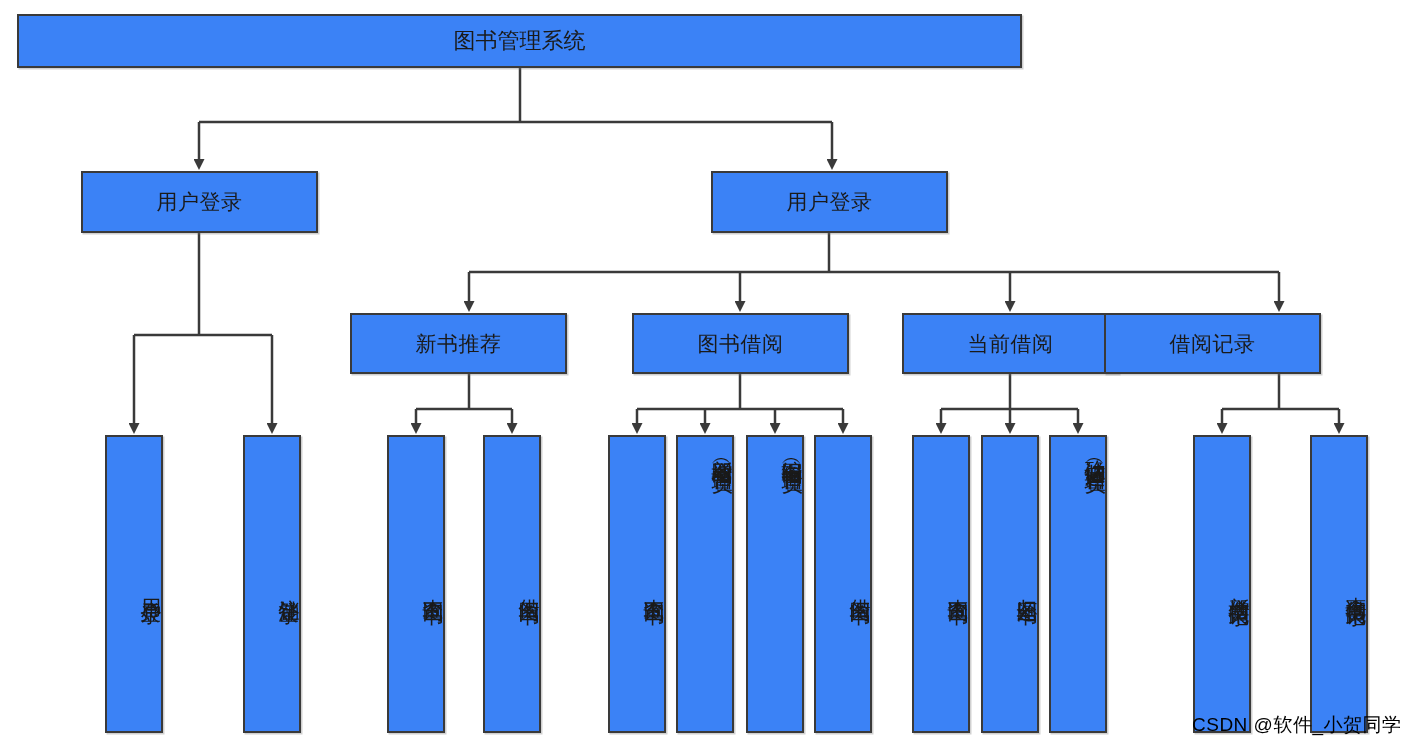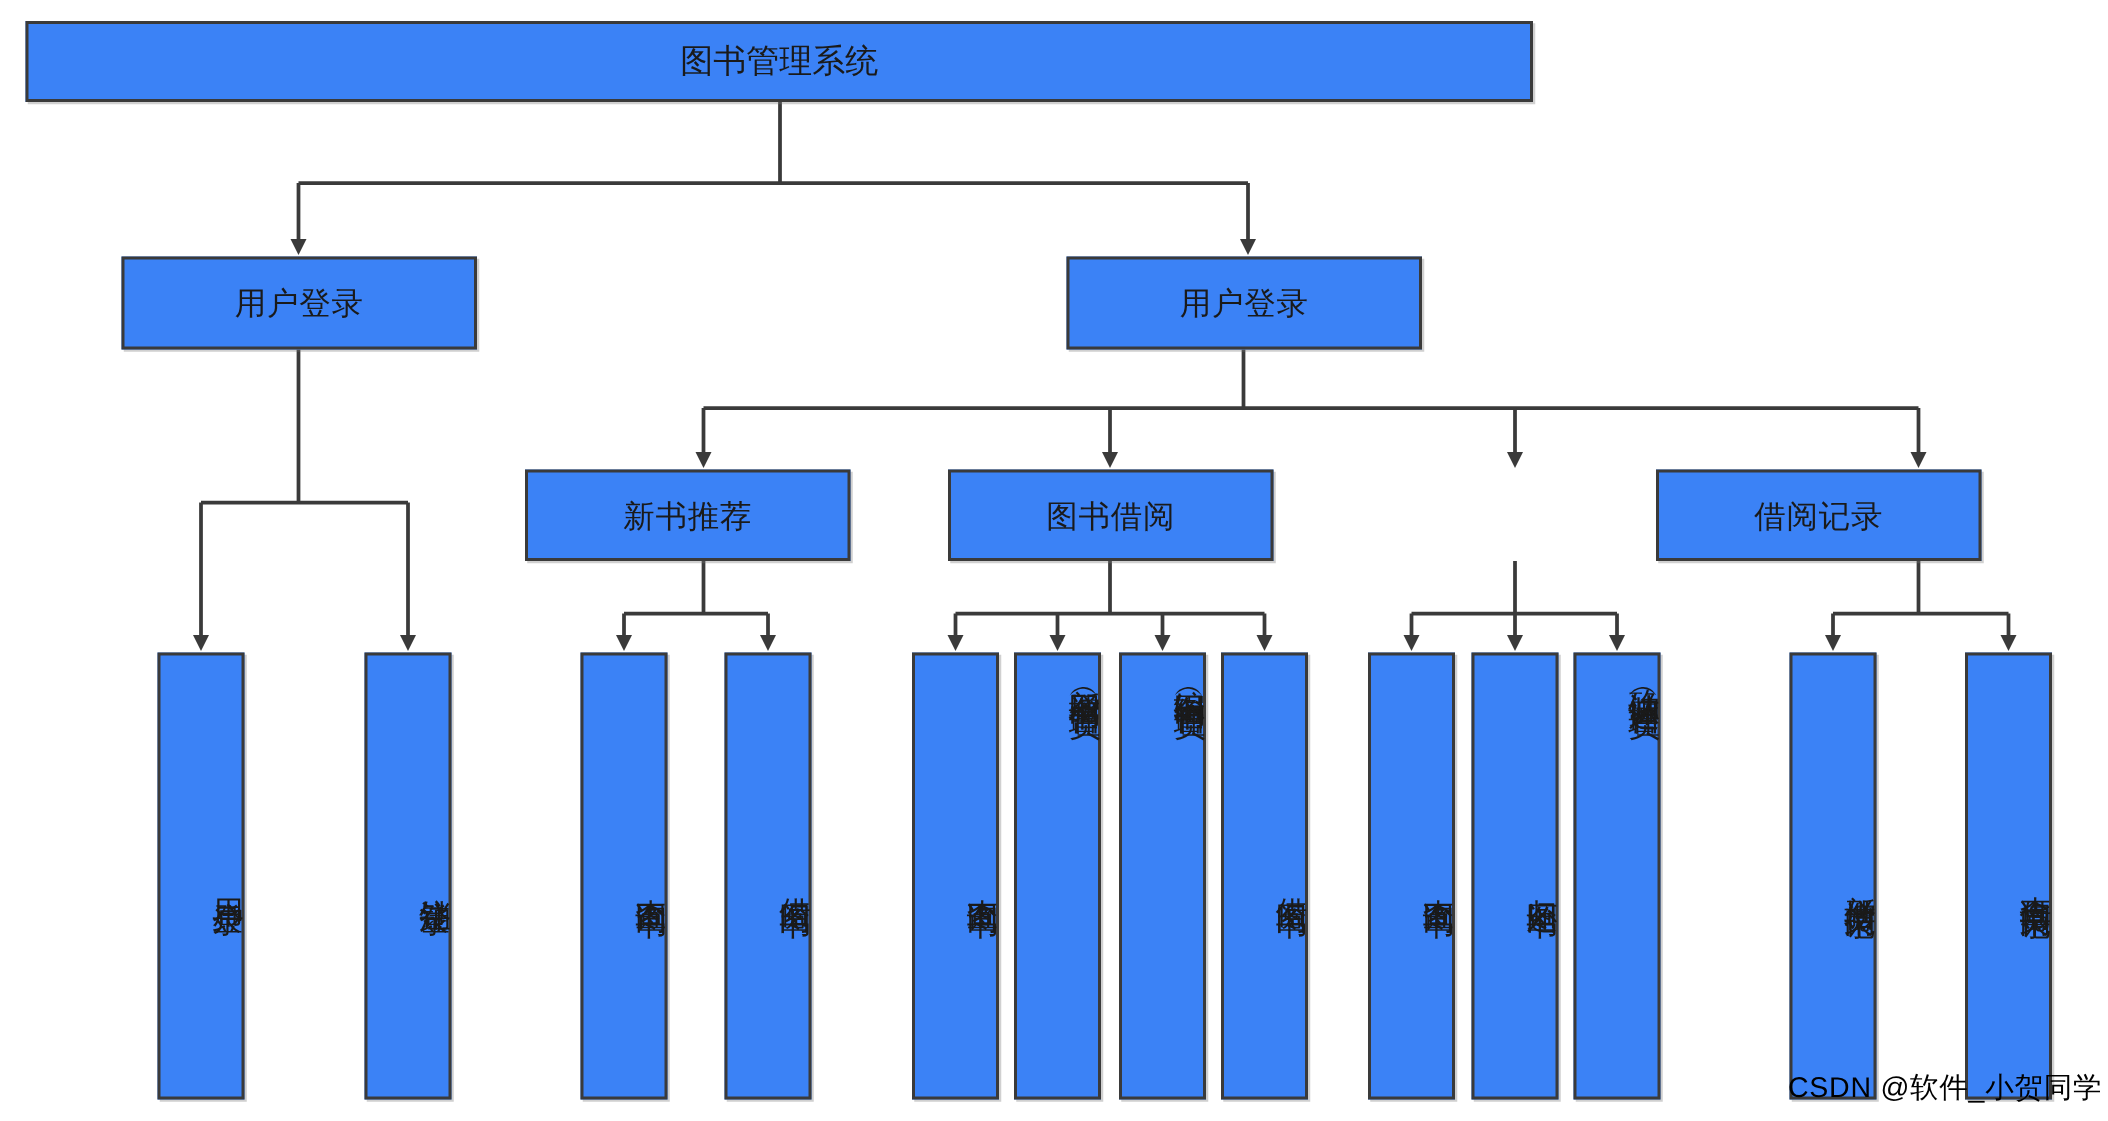--- a/index.html
+++ b/index.html
@@ -122,20 +122,21 @@
     </g>
   </svg>
 
   <div class="node title" style="left:17px; top:14px; width:1005px; height:54px;">图书管理系统</div>
 
   <div class="node horiz" style="left:81px; top:171px; width:237px; height:62px;">用户登录</div>
   <div class="node horiz" style="left:711px; top:171px; width:237px; height:62px;">用户登录</div>
 
   <div class="node horiz" style="left:350px; top:313px; width:217px; height:61px;">新书推荐</div>
   <div class="node horiz" style="left:632px; top:313px; width:217px; height:61px;">图书借阅</div>
+  <div class="node horiz" style="left:902px; top:313px; width:217px; height:61px;">当前借阅</div>
   <div class="node horiz" style="left:1104px; top:313px; width:217px; height:61px;">借阅记录</div>
 
   <div class="node leaf" style="left:105px; top:435px; width:58px; height:298px;">用户登录</div>
   <div class="node leaf" style="left:243px; top:435px; width:58px; height:298px;">注销登录</div>
 
   <div class="node leaf" style="left:387px; top:435px; width:58px; height:298px;">查询图书</div>
   <div class="node leaf" style="left:483px; top:435px; width:58px; height:298px;">借阅图书</div>
 
   <div class="node leaf" style="left:608px; top:435px; width:58px; height:298px;">查询图书</div>
   <div class="node leaf toplong" style="left:676px; top:435px; width:58px; height:298px;">新增图书（管理员）</div>

